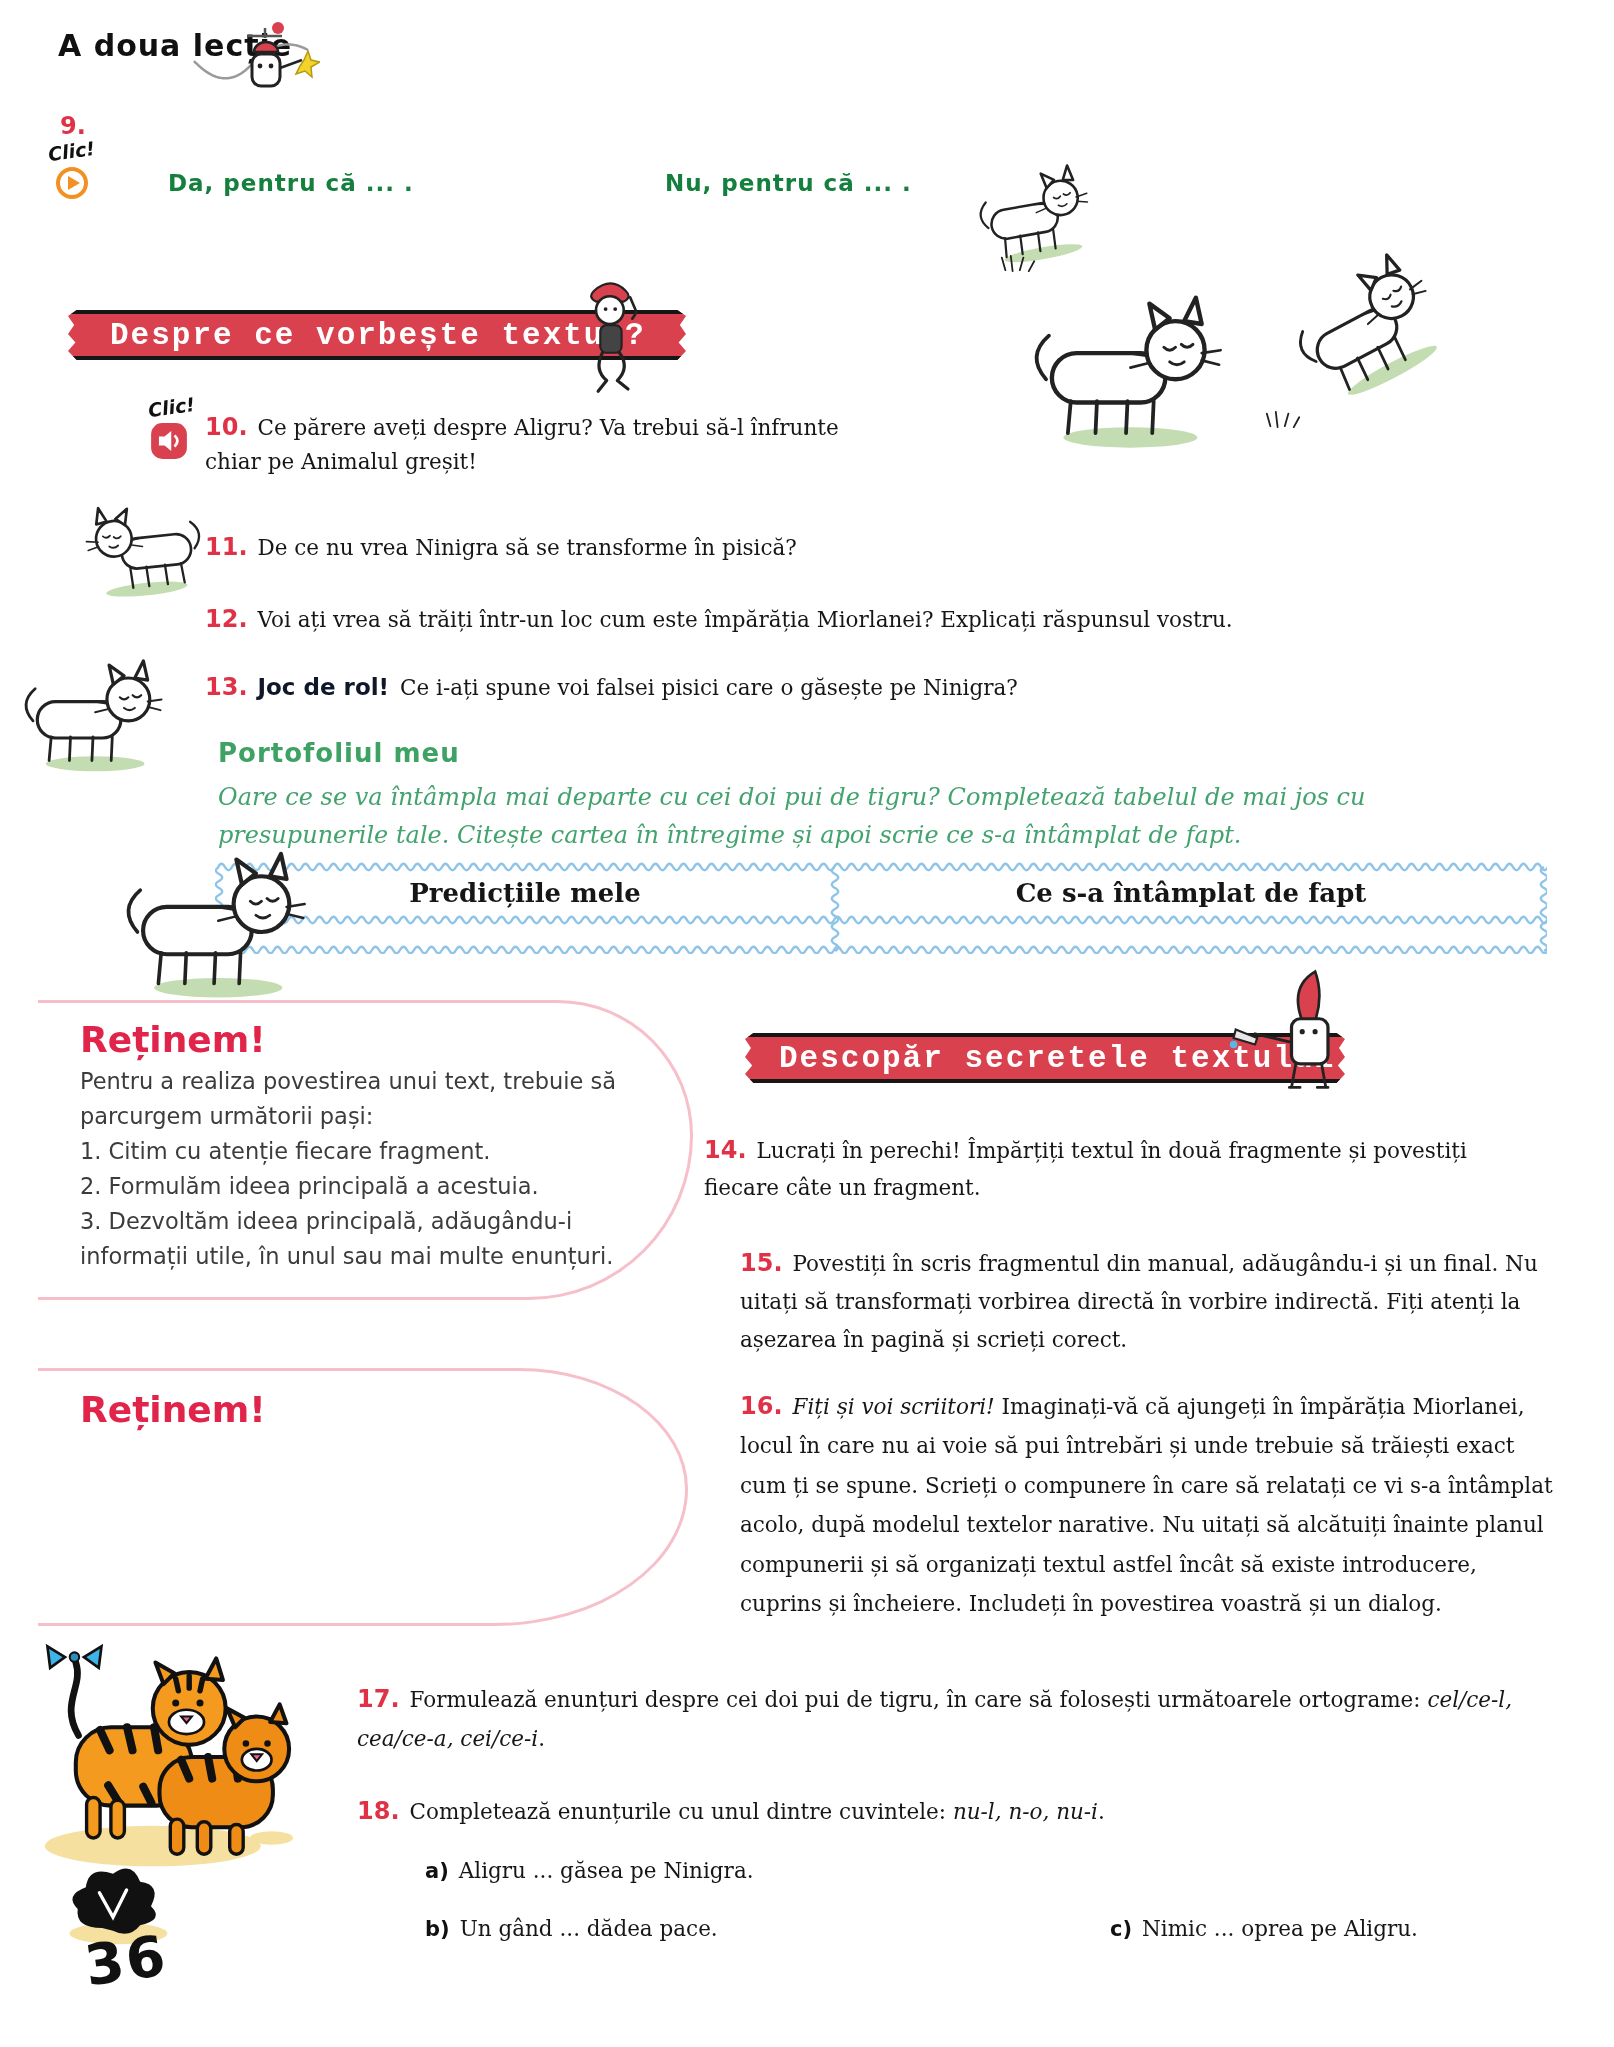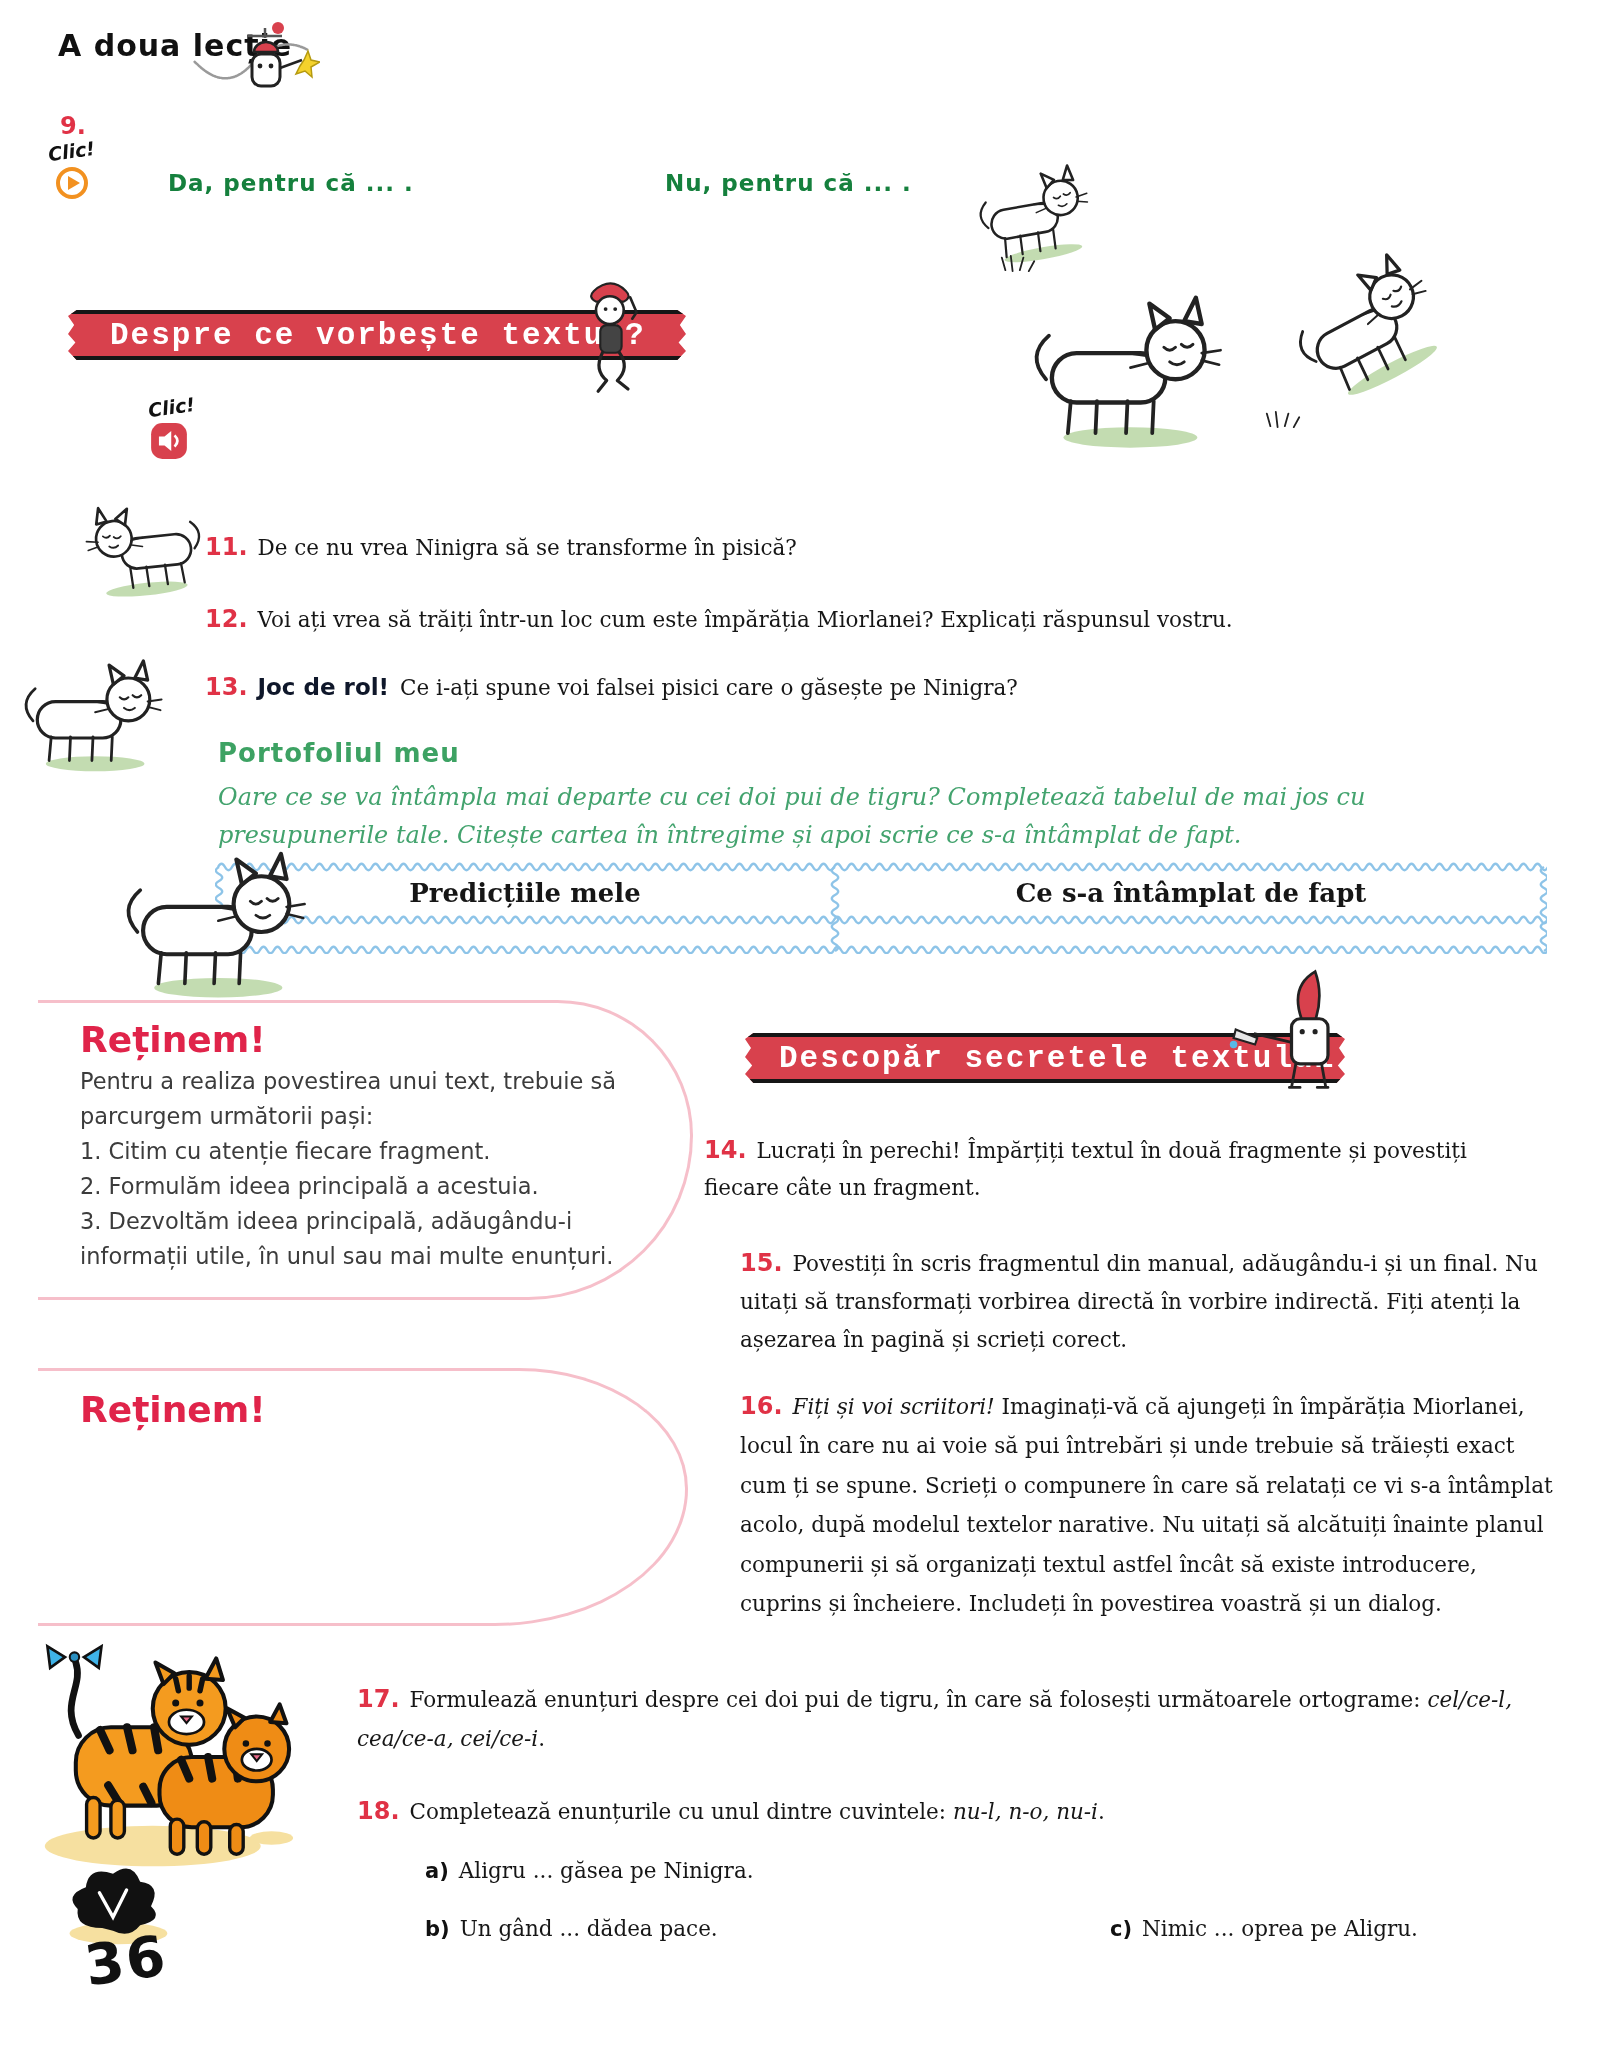--- a/index.html
+++ b/index.html
@@ -102,20 +102,23 @@
     <rect x="24" y="46" width="20" height="26" rx="6" fill="#444" stroke="#222" stroke-width="2"></rect>
     <path d="M26 72 q-8 16 4 26 M42 72 q10 14 -2 26 M30 98 l-8 10 M40 98 l10 8" class="doodle-line" style="stroke-width:3"></path>
   </svg>
 
   <div class="abs clic" style="left:148px;top:396px;">Clic!</div>
   <svg class="abs" style="left:150px;top:422px" width="38" height="38" viewBox="0 0 34 34">
     <rect x="1" y="1" width="32" height="32" rx="10" fill="#d8414d"></rect>
     <polygon points="8,13 13,13 19,8 19,26 13,21 8,21" fill="#fff"></polygon>
     <path d="M22 12 q5 5 0 10" fill="none" stroke="#fff" stroke-width="2.4"></path>
   </svg>
+  <p class="abs serif" style="left:205px;top:388px;width:690px;">
+    <span class="num">10.</span><span>Ce părere aveți despre Aligru?  Va trebui să-l înfrunte chiar pe Animalul greșit!</span>
+  </p>
 
   <svg class="abs" style="left:82px;top:500px;transform:scale(-1,1) rotate(6deg)" width="125" height="98" viewBox="0 0 140 110">
       <use href="#cat"></use>
     </svg>
   <p class="abs serif" style="left:205px;top:508px;width:1340px;">
     <span class="num">11.</span><span>De ce nu vrea Ninigra să se transforme în pisică?</span>
   </p>
 
   <p class="abs serif" style="left:205px;top:580px;width:1340px;">
     <span class="num">12.</span><span>Voi ați vrea să trăiți într-un loc cum este împărăția Miorlanei? Explicați răspunsul vostru.</span>

